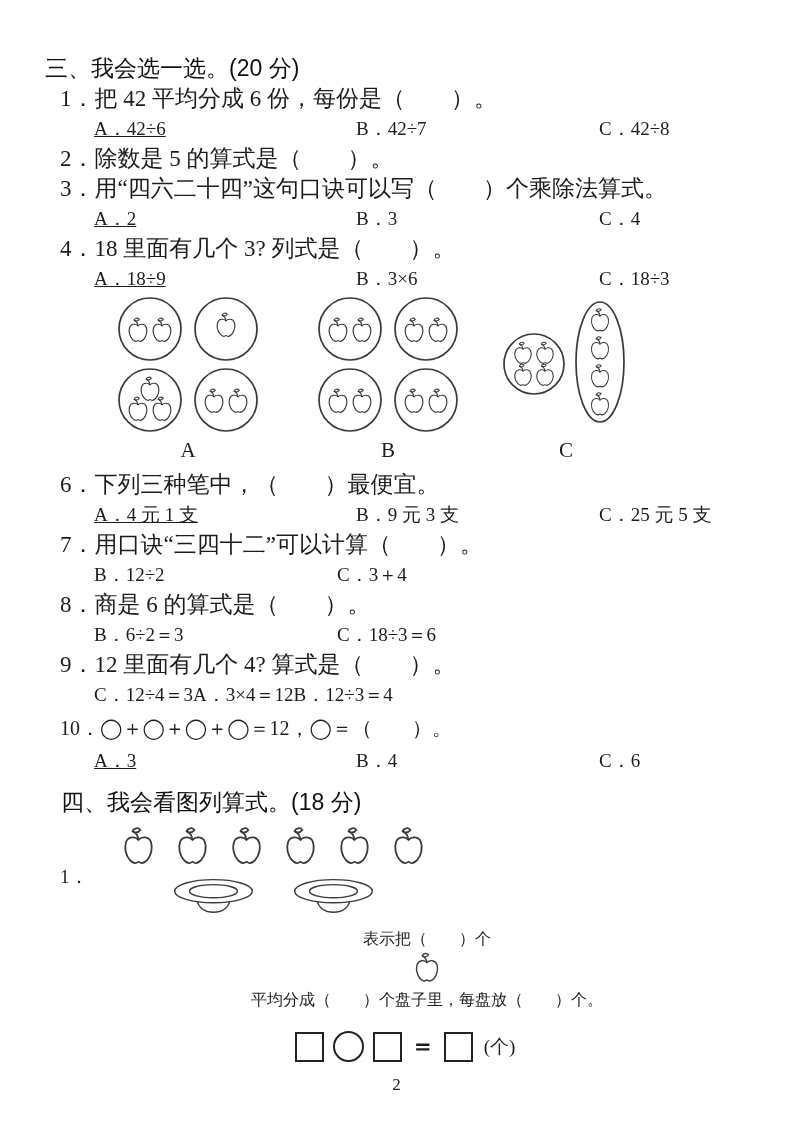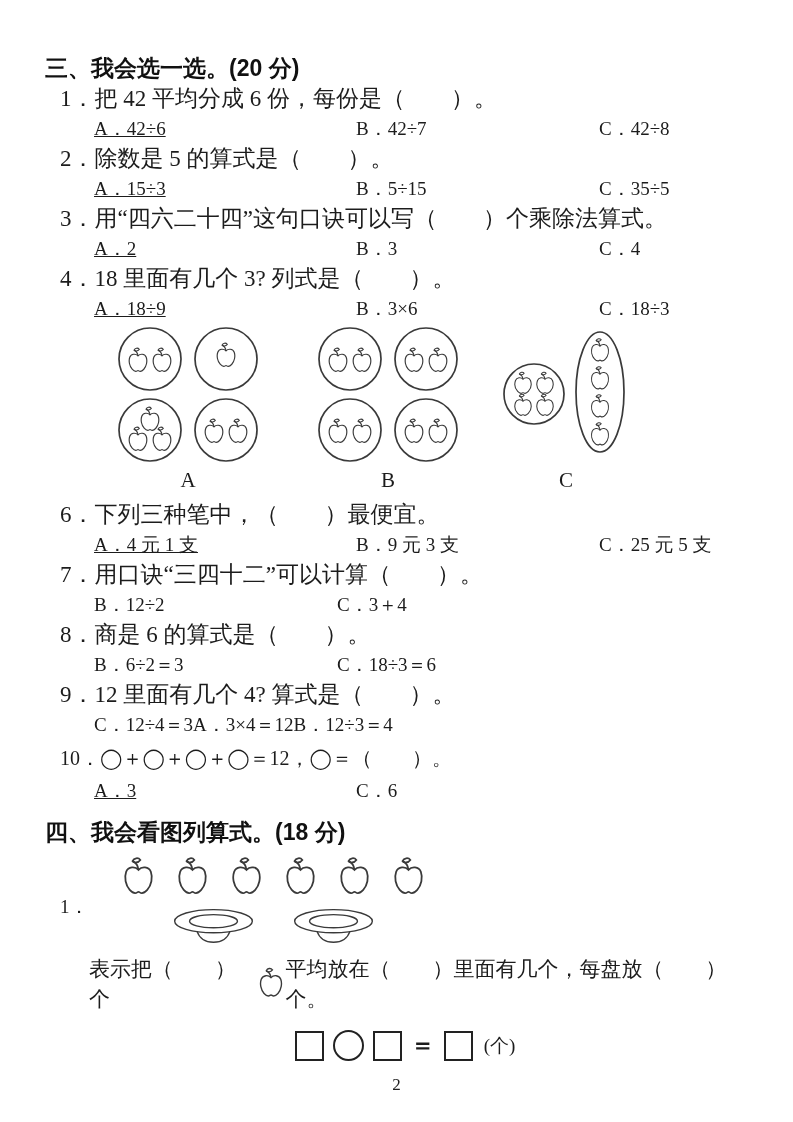--- a/index.html
+++ b/index.html
@@ -4,43 +4,43 @@
 <style>
   html,body { margin:0; padding:0; background:#fff; }
   .page {
     position:relative; width:793px; height:1122px; background:#fff;
     font-family:"Liberation Serif","DejaVu Serif",serif; color:#1c1c1c;
     overflow:hidden; margin:0 auto;
   }
   .content { padding:52px 28px 0 45px; }
   .sec-heading {
     font-family:"Liberation Sans","DejaVu Sans",sans-serif;
-    font-weight:bold; font-size:23px; line-height:32px; color:#111;
+    font-weight:normal; font-size:23px; line-height:32px; color:#111;
   }
-  .sec-heading.h4 { margin-top:10px; }
+  .sec-heading.h4 { margin-top:10px;margin-left:16px; }
   .q-line { font-size:23px; line-height:30px; padding-left:15px; white-space:pre-wrap; }
   .q-line.big { font-size:20px; line-height:36px; }
   .q-num { display:inline; }
   .opt-row { display:flex; font-size:19px; line-height:30px; padding-left:49px; }
   .opt-a { width:262px;text-decoration:underline; } .opt-b { width:243px; } .opt-c { flex:1; }
   .opt-joined { flex:1; }
   
   .fig5 { position:relative; height:176px; }
   .fig5 .grp { position:absolute; top:2px; }
   .fig5 .grp-label {
     position:absolute; top:144px; font-size:21px; text-align:center;
     font-family:"Liberation Serif","DejaVu Serif",serif;
   }
   .ln { fill:none; stroke:#3a3a3a; stroke-width:1.7px; }
   
   .fig4 { position:relative; height:98px; margin-top:8px; }
   .fig4-num { position:absolute; left:15px; top:38px; font-size:19px; }
   .apple-row { position:absolute; left:77px; top:0; display:flex; gap:21px; }
   .plate-row { position:absolute; left:127px; top:52px; display:flex; gap:37px; }
-  .caption { font-size:21px; line-height:30px; padding-left:44px; display:flex; align-items:center; flex-wrap:nowrap; }
+  .caption { font-size:16px; line-height:30px; padding-left:44px; display:flex; align-items:center; flex-wrap:nowrap;flex-direction:column; }
   .caption .cap-apple { margin:0 2px; position:relative; top:-2px; }
   .equation { margin-top:16px; display:flex; justify-content:center; align-items:center; gap:9px; }
   .eq-box { display:inline-block; width:25px; height:26px; border:2.5px solid #222; background:#fff; }
   .eq-circle { display:inline-block; width:27px; height:27px; border:2.5px solid #222; border-radius:50%; background:#fff; }
   .eq-eq { font-size:24px; font-weight:bold; line-height:27px; }
   .eq-unit { font-size:19px; margin-left:2px; }
   .page-num { position:absolute; left:0; right:0; bottom:27px; text-align:center; font-size:17px; color:#222; }
 </style>
 </head>
 <body>
@@ -67,25 +67,20 @@
     <div class="sec-heading">三、我会选一选。(20 分)</div>
 
     <div id="qlist">
         <div class="q-line"><span class="q-num">1．</span><span class="q-text">把 42 平均分成 6 份，每份是（　　）。</span></div>
         <div class="opt-row">
           <span class="opt opt-a">A．42÷6</span>
           <span class="opt opt-b">B．42÷7</span>
           <span class="opt opt-c">C．42÷8</span>
         </div>
         <div class="q-line"><span class="q-num">2．</span><span class="q-text">除数是 5 的算式是（　　）。</span></div>
-        <div class="opt-row">
-          <span class="opt opt-a">A．15÷3</span>
-          <span class="opt opt-b">B．5÷15</span>
-          <span class="opt opt-c">C．35÷5</span>
-        </div>
         <div class="q-line"><span class="q-num">3．</span><span class="q-text">用“四六二十四”这句口诀可以写（　　）个乘除法算式。</span></div>
         <div class="opt-row">
           <span class="opt opt-a">A．2</span>
           <span class="opt opt-b">B．3</span>
           <span class="opt opt-c">C．4</span>
         </div>
         <div class="q-line"><span class="q-num">4．</span><span class="q-text">18 里面有几个 3? 列式是（　　）。</span></div>
         <div class="opt-row">
           <span class="opt opt-a">A．18÷9</span>
           <span class="opt opt-b">B．3×6</span>
@@ -152,20 +147,21 @@
           <span class="opt opt-b">B．6÷2＝3</span>
           <span class="opt opt-c">C．18÷3＝6</span>
         </div>
         <div class="q-line"><span class="q-num">9．</span><span class="q-text">12 里面有几个 4? 算式是（　　）。</span></div>
         <div class="opt-row">
           <span class="opt-joined">C．12÷4＝3A．3×4＝12B．12÷3＝4</span>
         </div>
         <div class="q-line big"><span class="q-num">10．</span><span class="q-text">◯＋◯＋◯＋◯＝12，◯＝（　　）。</span></div>
         <div class="opt-row">
           <span class="opt opt-a">A．3</span>
+          <span class="opt opt-b">B．4</span>
           <span class="opt opt-c">C．6</span>
         </div>
       </div>
 
     <div class="sec-heading h4">四、我会看图列算式。(18 分)</div>
 
     <div class="fig4">
       <span class="fig4-num">1．</span>
       <div class="apple-row" id="appleRow">
           <svg width="33" height="40">
@@ -195,21 +191,21 @@
             <use href="#plate-sym" xlink:href="#plate-sym" width="83" height="38"></use>
           </svg>
         </div>
     </div>
 
     <div class="caption">
       <span>表示把（　　）个</span>
       <svg class="cap-apple" width="26" height="31">
         <use href="#apple-sym" xlink:href="#apple-sym" width="26" height="31"></use>
       </svg>
-      <span>平均放在（　　）里面有几个，每盘放（　　）个。</span>
+      <span>平均分成（　　）个盘子里，每盘放（　　）个。</span>
     </div>
 
     <div class="equation">
       <span class="eq-box"></span>
       <span class="eq-circle"></span>
       <span class="eq-box"></span>
       <span class="eq-eq">＝</span>
       <span class="eq-box"></span>
       <span class="eq-unit">(个)</span>
     </div>

